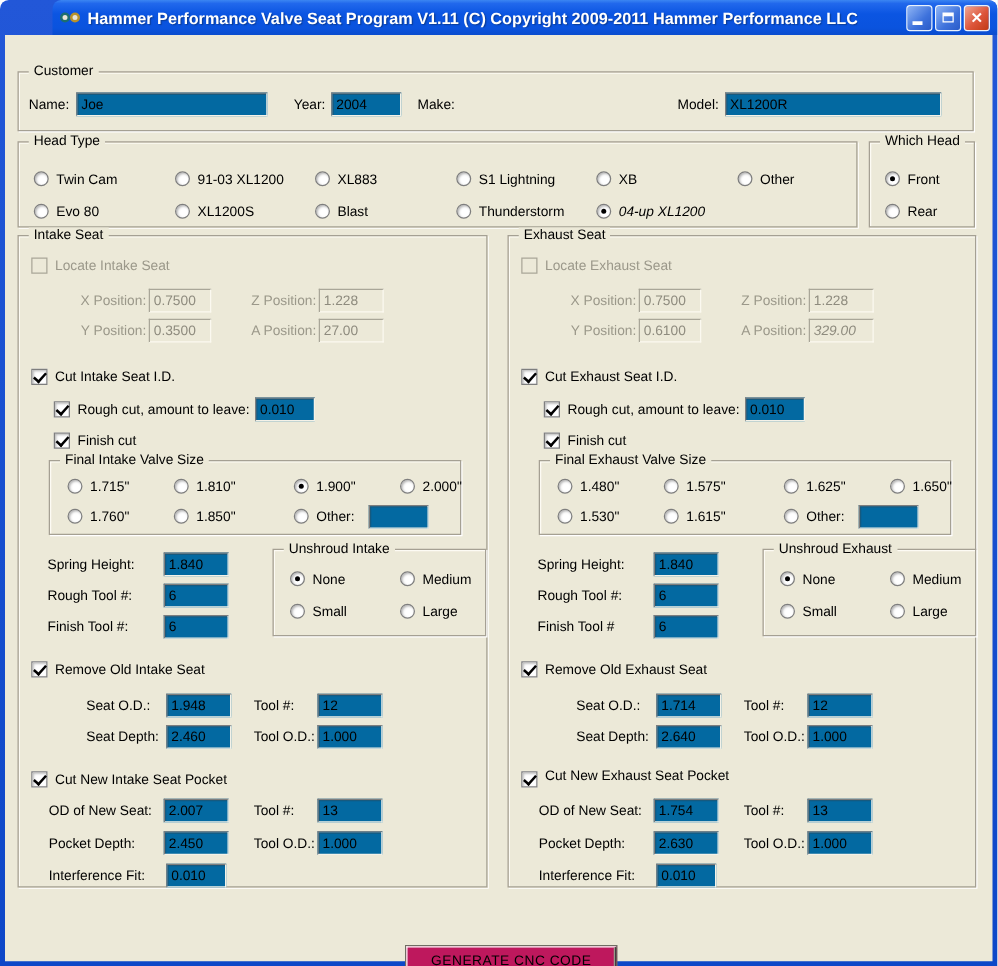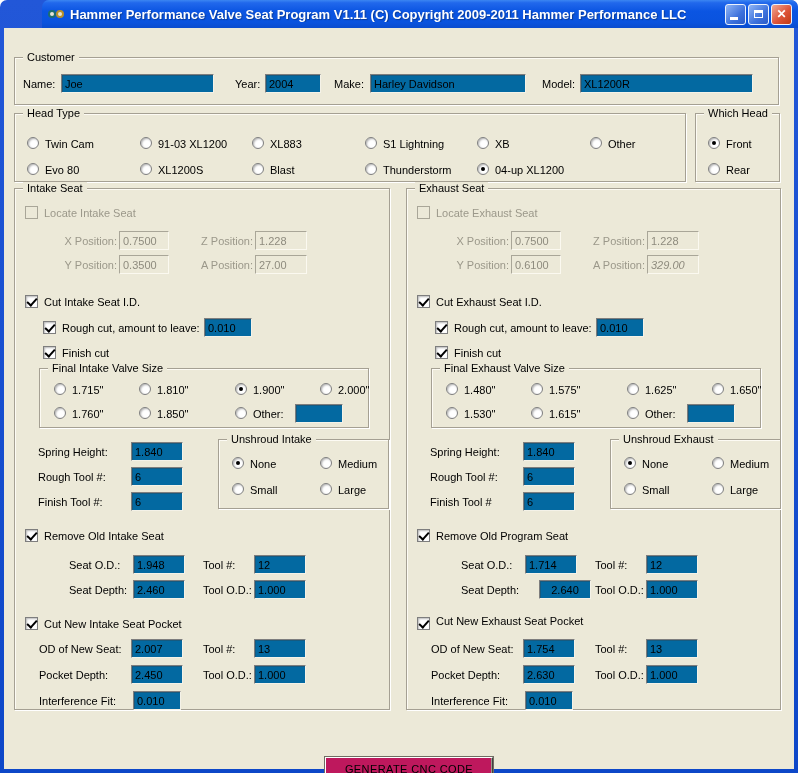--- a/index.html
+++ b/index.html
@@ -100,21 +100,20 @@
 
     <div class="client">
 
       <div class="groupbox" style="left:10px; top:7px; width:765px; height:48px;">
         <span class="legend">Customer</span>
         <span class="lab" style="left:8px; top:20px;">Name:</span>
         <input class="tb" style="left: 46px; top: 16px; width: 153px;" value="Joe">
         <span class="lab" style="left:220px; top:20px;">Year:</span>
         <input class="tb" style="left: 250px; top: 16px; width: 56px;" value="2004">
         <span class="lab" style="left:319px; top:20px;">Make:</span>
-        <input class="tb" style="left: 355px; top: 16px; width: 156px;" value="Harley Davidson">
         <span class="lab" style="left:527px; top:20px;">Model:</span>
         <input class="tb" style="left: 565px; top: 16px; width: 173px;" value="XL1200R">
       </div>
 
       <div class="groupbox" style="left:10px; top:63px; width:672px; height:69px;">
         <span class="legend">Head Type</span>
         <span class="rb" style="left:12px; top:23px;"></span>
         <span class="lab" style="left:30px; top:24px;">Twin Cam</span>
         <span class="rb" style="left:125px; top:23px;"></span>
         <span class="lab" style="left:143px; top:24px;">91-03 XL1200</span>
@@ -128,21 +127,21 @@
         <span class="lab" style="left:593px; top:24px;">Other</span>
         <span class="rb" style="left:12px; top:49px;"></span>
         <span class="lab" style="left:30px; top:50px;">Evo 80</span>
         <span class="rb" style="left:125px; top:49px;"></span>
         <span class="lab" style="left:143px; top:50px;">XL1200S</span>
         <span class="rb" style="left:237px; top:49px;"></span>
         <span class="lab" style="left:255px; top:50px;">Blast</span>
         <span class="rb" style="left:350px; top:49px;"></span>
         <span class="lab" style="left:368px; top:50px;">Thunderstorm</span>
         <span class="rb checked" style="left:462px; top:49px;"></span>
-        <span class="lab" style="left:480px; top:50px;">04-up XL1200</span>
+        <span class="lab" style="left:480px; top:50px;font-style:italic;">04-up XL1200</span>
       </div>
 
       <div class="groupbox" style="left:691px; top:63px; width:85px; height:69px;">
         <span class="legend">Which Head</span>
         <span class="rb checked" style="left:12px; top:23px;"></span>
         <span class="lab" style="left:30px; top:24px;">Front</span>
         <span class="rb" style="left:12px; top:49px;"></span>
         <span class="lab" style="left:30px; top:50px;">Rear</span>
       </div>
 
@@ -285,27 +284,27 @@
           <span class="lab" style="left:31px; top:18px;">None</span>
           <span class="rb" style="left:101px; top:17px;"></span>
           <span class="lab" style="left:119px; top:18px;">Medium</span>
           <span class="rb" style="left:13px; top:43px;"></span>
           <span class="lab" style="left:31px; top:44px;">Small</span>
           <span class="rb" style="left:101px; top:43px;"></span>
           <span class="lab" style="left:119px; top:44px;">Large</span>
         </div>
 
         <span class="cb checked" style="left:10px; top:340px;"></span>
-        <span class="lab" style="left:29px; top:341px;">Remove Old Program Seat</span>
+        <span class="lab" style="left:29px; top:341px;">Remove Old Exhaust Seat</span>
         <span class="lab" style="left:54px; top:370px;">Seat O.D.:</span>
         <input class="tb" style="left: 118px; top: 366px; width: 52px;" value="1.714">
         <span class="lab" style="left:188px; top:370px;">Tool #:</span>
         <input class="tb" style="left: 239px; top: 366px; width: 52px;" value="12">
         <span class="lab" style="left:54px; top:395px;">Seat Depth:</span>
-        <input class="tb" style="left: 132px; top: 391px; width: 52px; text-align: center;" value="2.640">
+        <input class="tb" style="left: 118px; top: 391px; width: 52px;" value="2.640">
         <span class="lab" style="left:188px; top:395px;">Tool O.D.:</span>
         <input class="tb" style="left: 239px; top: 391px; width: 52px;" value="1.000">
 
         <span class="cb checked" style="left:10px; top:428px;"></span>
         <span class="lab" style="left:29px; top:426px;text-align:center;">Cut New Exhaust Seat Pocket</span>
         <span class="lab" style="left:24px; top:454px;">OD of New Seat:</span>
         <input class="tb" style="left: 116px; top: 450px; width: 52px;" value="1.754">
         <span class="lab" style="left:188px; top:454px;">Tool #:</span>
         <input class="tb" style="left: 239px; top: 450px; width: 52px;" value="13">
         <span class="lab" style="left:24px; top:480px;">Pocket Depth:</span>

